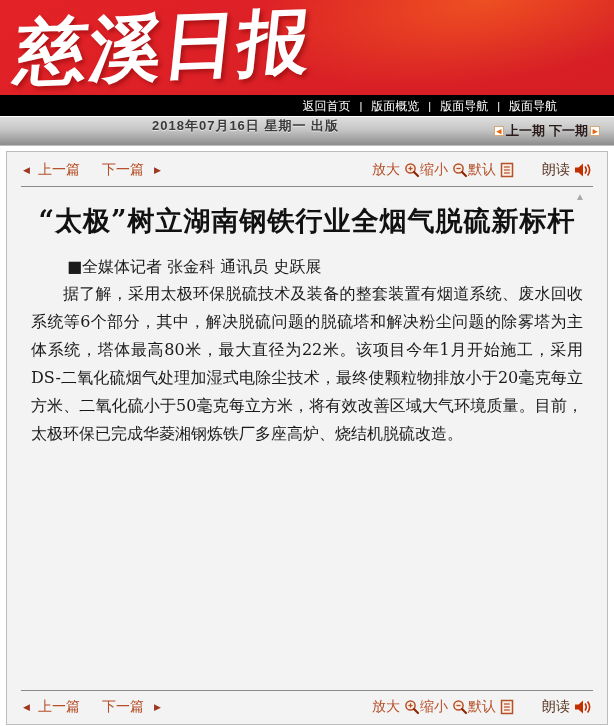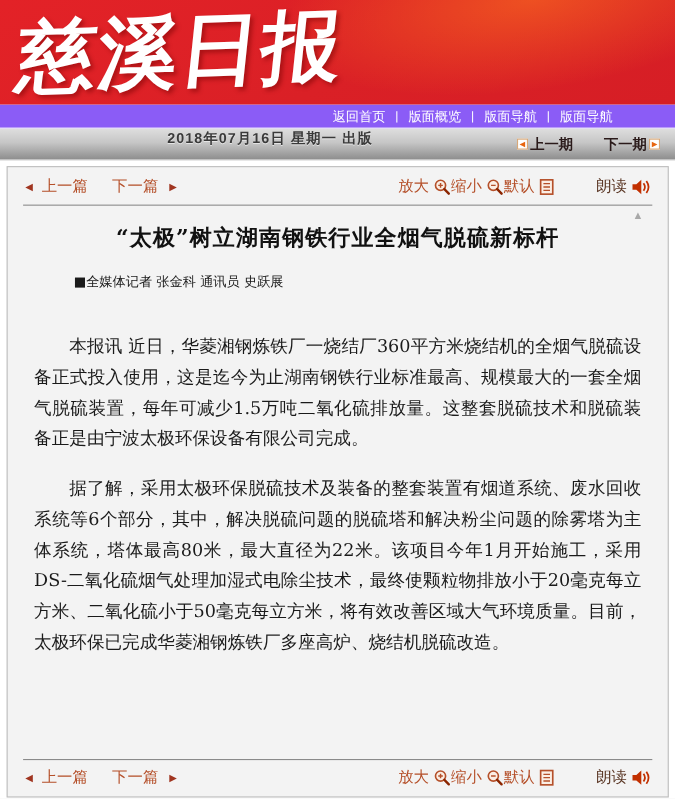--- a/index.html
+++ b/index.html
@@ -36,21 +36,21 @@
     color: #ffffff;
     transform: rotate(-2deg) skewX(-8deg);
     letter-spacing: 2px;
     text-shadow: 3px 3px 4px rgba(110,0,0,0.45);
     white-space: nowrap;
   }
 
   
   .red-navbar {
     height: 22px;
-    background: #8b5cf6;
+    background: #000000;
     display: flex;
     align-items: center;
     justify-content: flex-end;
     padding-right: 48px;
     border-bottom: 1px solid #ffffff;
   }
   .red-navbar a {
     color: #ffffff;
     font-size: 12px;
     text-decoration: none;
@@ -85,21 +85,21 @@
   .issue-link {
     display: inline-flex;
     align-items: center;
     gap: 2px;
     font-size: 13px;
     font-weight: bold;
     color: #2a1a1a;
     text-decoration: none;
     cursor: pointer;
   }
-  .issue-link + .issue-link { margin-left: 24px; }
+  .issue-link + .issue-link { margin-left: 0; }
   .issue-icon {
     width: 10px; height: 10px;
     background: #ffffff;
     border: 1px solid #d9a878;
     display: inline-flex;
     align-items: center;
     justify-content: center;
     font-size: 9px;
     line-height: 1;
     color: #e8650f;
@@ -131,21 +131,21 @@
   .tb-link {
     color: #b5502a;
     text-decoration: none;
     cursor: pointer;
     display: inline-flex;
     align-items: center;
     gap: 4px;
   }
   .tb-left .tb-link { margin-right: 22px; }
   .tb-right .tb-link { margin-left: 0; }
-  .tb-right .tb-link.read-aloud { margin-left: 38px; color: #5a3624; }
+  .tb-right .tb-link.read-aloud { margin-left: 28px; color: #5a3624; }
   .arrow-glyph { font-size: 9px; color: #a03520; line-height: 1; }
   .tb-left .arrow-glyph.left { margin-right: 8px; }
   .tb-left .arrow-glyph.right { margin-left: -12px; }
   .toolbar-rule {
     border: none;
     border-top: 1px solid #8a8a8a;
     margin: 0 14px;
   }
   .back-to-top {
     position: absolute;
@@ -153,32 +153,32 @@
     font-size: 10px;
     color: #a8a8a8;
     cursor: pointer;
     line-height: 1;
   }
 
   
   .article-title {
     text-align: center;
     font-family: "DejaVu Serif", serif;
-    font-size: 20px;
+    font-size: 27px;
     font-weight: bold;
     color: #111111;
     margin: 16px 20px 18px 20px;
     letter-spacing: 1px;
   }
   .article-byline {
     font-family: "DejaVu Serif", serif;
-    font-size: 12px;
+    font-size: 16px;
     color: #1a1a1a;
     padding-left: 60px;
-    margin-bottom: 36px;
+    margin-bottom: 2px;
   }
   .article-body {
     padding: 0 24px;
     font-family: "DejaVu Serif", serif;
     font-size: 16px;
     line-height: 28px;
     color: #1a1a1a;
     text-align: justify;
   }
   .article-body p { text-indent: 2em; margin-bottom: 17px; }
@@ -274,21 +274,20 @@
             </span>
         </a>
       </div>
     </div>
     <hr class="toolbar-rule">
     <span class="back-to-top">▲</span>
 
     <h1 class="article-title">“太极”树立湖南钢铁行业全烟气脱硫新标杆</h1>
     <div class="article-byline">■全媒体记者 张金科 通讯员 史跃展</div>
     <div class="article-body">
-      <p>本报讯 近日，华菱湘钢炼铁厂一烧结厂360平方米烧结机的全烟气脱硫设备正式投入使用，这是迄今为止湖南钢铁行业标准最高、规模最大的一套全烟气脱硫装置，每年可减少1.5万吨二氧化硫排放量。这整套脱硫技术和脱硫装备正是由宁波太极环保设备有限公司完成。</p>
       <p>据了解，采用太极环保脱硫技术及装备的整套装置有烟道系统、废水回收系统等6个部分，其中，解决脱硫问题的脱硫塔和解决粉尘问题的除雾塔为主体系统，塔体最高80米，最大直径为22米。该项目今年1月开始施工，采用DS-二氧化硫烟气处理加湿式电除尘技术，最终使颗粒物排放小于20毫克每立方米、二氧化硫小于50毫克每立方米，将有效改善区域大气环境质量。目前，太极环保已完成华菱湘钢炼铁厂多座高炉、烧结机脱硫改造。</p>
     </div>
 
     <div class="bottom-block">
       <hr class="toolbar-rule">
       <div class="article-toolbar">
         <div class="tb-left">
           <span class="arrow-glyph left">◀</span>
           <a class="tb-link">上一篇</a>
           <a class="tb-link">下一篇</a>

